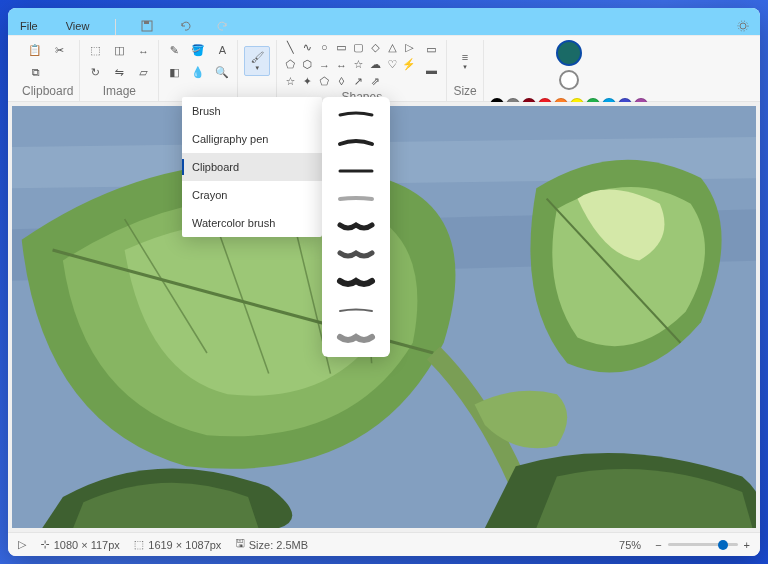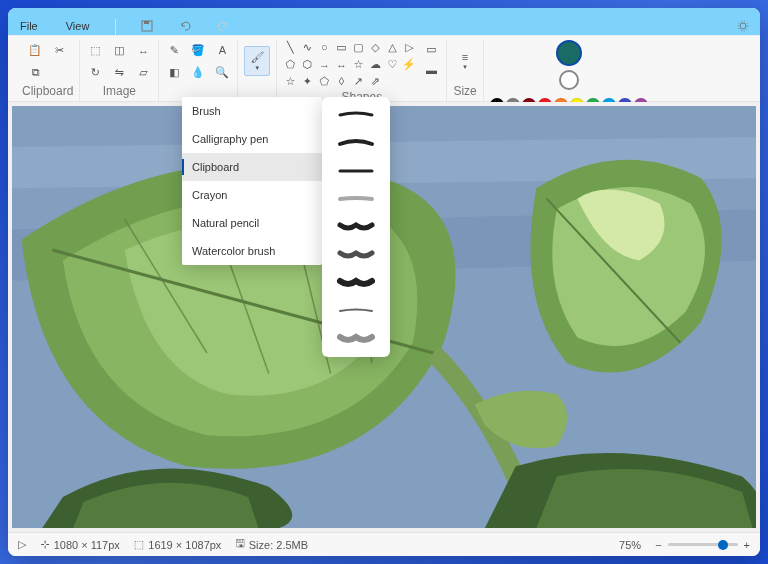--- a/index.html
+++ b/index.html
@@ -271,21 +271,20 @@
       <span>+</span>
     </div>
   </div>
 </div>
 
 <div class="brush-menu" id="brush-menu">
     <div class="brush-item">Brush</div>
     <div class="brush-item">Calligraphy pen</div>
     <div class="brush-item sel">Clipboard</div>
     <div class="brush-item">Crayon</div>
-    <div class="brush-item">Natural pencil</div>
     <div class="brush-item">Watercolor brush</div>
   </div>
 <div class="brush-preview" id="brush-preview">
     <div class="preview-item">
       <svg width="40" height="20">
         <path d="M4 10 Q 20 6 36 10" stroke="#222" stroke-width="3" fill="none" stroke-linecap="round" opacity="1"></path>
       </svg>
     </div>
     <div class="preview-item">
       <svg width="40" height="20">

